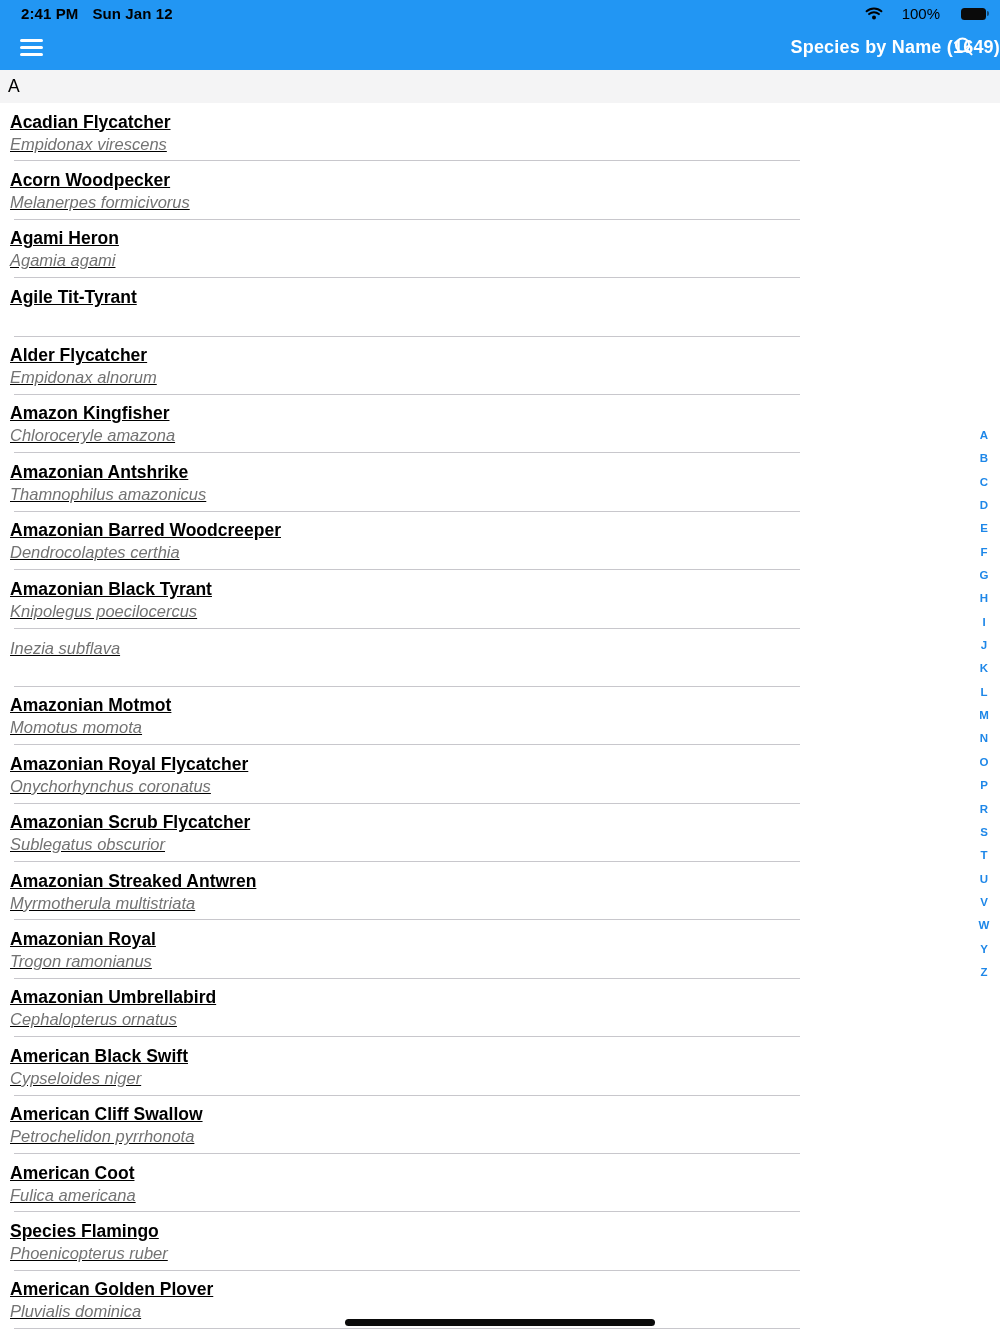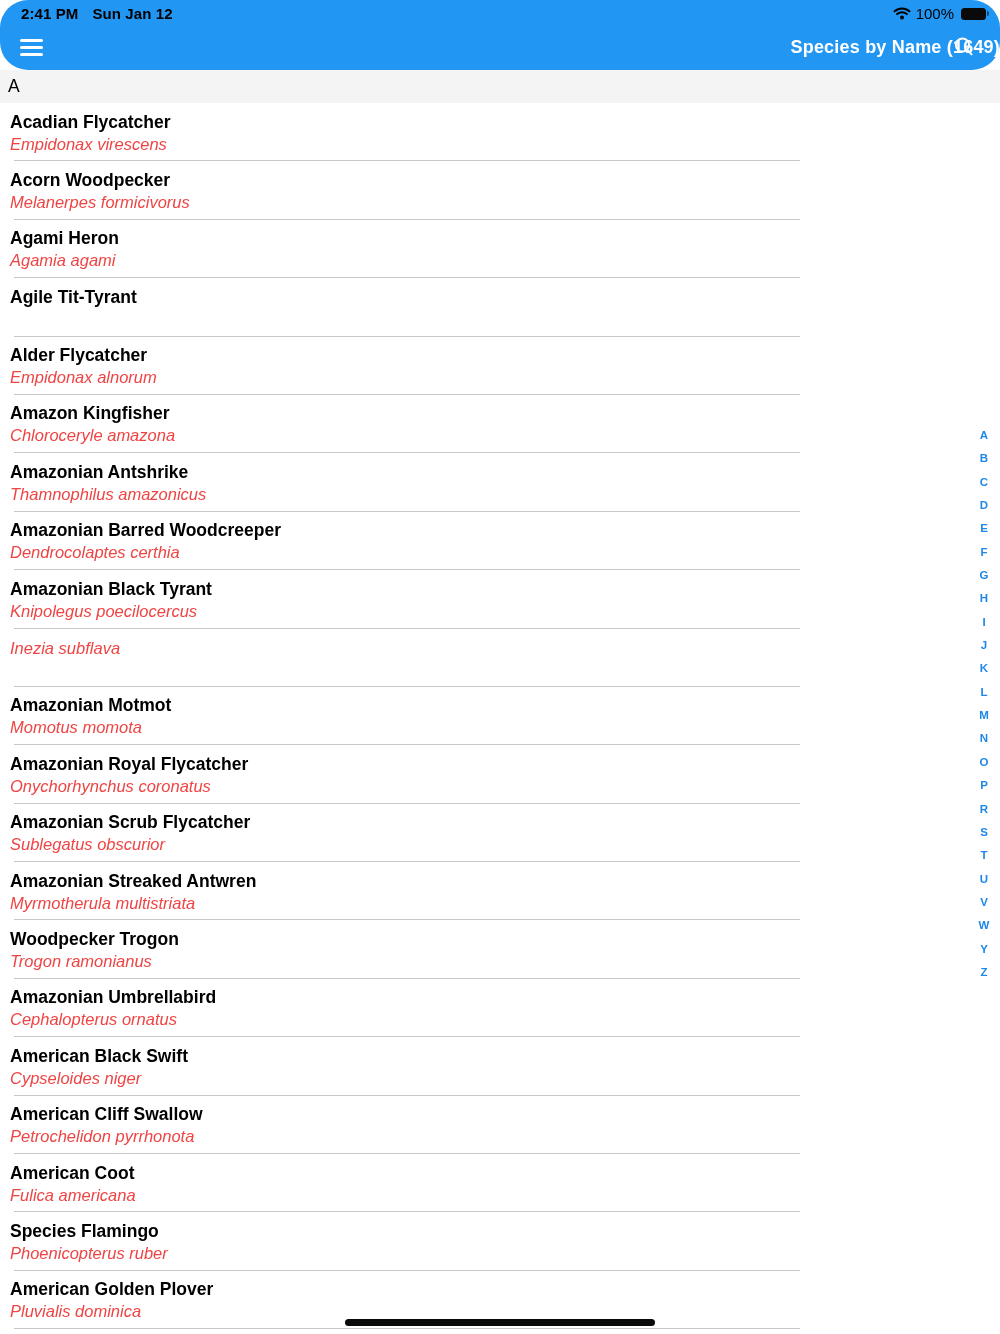--- a/index.html
+++ b/index.html
@@ -1,27 +1,27 @@
 <!DOCTYPE html>
 <html><head>
 <meta charset="utf-8">
 <style>
   * { margin:0; padding:0; box-sizing:border-box; }
   html,body { width:1000px; height:1334px; overflow:hidden; background:#fff;
               font-family:"Liberation Sans","DejaVu Sans",sans-serif; }
   .app { position:relative; width:1000px; height:1334px; background:#fff; overflow:hidden; }
 
   
-  .header { position:absolute; top:0; left:0; width:1000px; height:70px; background:#2296F3;border-radius:28px; }
+  .header { position:absolute; top:0; left:0; width:1000px; height:70px; background:#2296F3; }
   .status-bar { position:absolute; top:0; left:0; width:1000px; height:24px;
                 display:flex; align-items:center; justify-content:space-between;
                 padding:0 14px 0 21px; color:#000; }
   .status-left { display:flex; align-items:center; gap:14px;
                  font-size:15px; font-weight:600; letter-spacing:.1px; padding-top:3px; }
-  .status-right { display:flex; align-items:center; gap:5px; padding-top:3px;
+  .status-right { display:flex; align-items:center; gap:19px; padding-top:3px;
                   font-size:15px; font-weight:400; }
   .wifi-svg { display:block; }
   .battery { position:relative; width:25px; height:12px; background:#0a0a0a;
              border-radius:3.5px; margin-left:2px; }
   .battery::after { content:""; position:absolute; right:-3px; top:3.5px; width:2px; height:5px;
                     background:rgba(10,10,10,.55); border-radius:0 2px 2px 0; }
 
   .navbar { position:absolute; top:24px; left:0; width:1000px; height:46px;
             display:flex; align-items:center; }
   .nav-title { position:absolute; left:0; right:0; text-align:right; color:#fff;
@@ -32,25 +32,25 @@
   .search-btn { position:absolute; right:21px; top:8px; width:30px; height:30px;
                 display:flex; align-items:center; justify-content:center; cursor:pointer; }
 
   
   .section-header { position:absolute; top:70px; left:0; width:1000px; height:33px;
                     background:#F4F4F5; display:flex; align-items:center;
                     padding-left:8px; font-size:17.5px; font-weight:500; color:#000; }
 
   
   .list { position:absolute; top:103px; left:0; width:1000px; height:1231px; overflow:hidden; }
-  .row { position:relative; width:828px; height:58.4px; padding:8.5px 0 0 10px; background:#fff; }
+  .row { position:relative; width:828px; height:58.4px; padding:8.5px 0 0 10px; background:#fff;text-decoration:underline; }
   .row::after { content:""; position:absolute; left:14px; right:28px; bottom:0;
                 height:1px; background:#C8C7CC; }
   .row .common { font-size:17.5px; font-weight:700; color:#000; line-height:21px; }
-  .row .sci { font-size:16.5px; font-style:italic; color:#ef4444; line-height:20px; margin-top:1px; }
+  .row .sci { font-size:16.5px; font-style:italic; color:#737373; line-height:20px; margin-top:1px; }
 
   
   .alpha-index { position:absolute; top:424px; right:8px; width:16px; z-index:5;
                  display:flex; flex-direction:column; align-items:center; }
   .alpha-index .letter { height:23.35px; line-height:23.35px; width:16px; text-align:center;
                          font-size:11.5px; font-weight:700; color:#1E87E8; cursor:pointer; }
 
   
   .home-indicator { position:absolute; left:345px; top:1319px; width:310px; height:7px;
                     background:#0a0a0a; border-radius:4px; z-index:10; }
@@ -146,21 +146,21 @@
       </div>
       <div class="row">
         <div class="common">Amazonian Scrub Flycatcher</div>
         <div class="sci">Sublegatus obscurior</div>
       </div>
       <div class="row">
         <div class="common">Amazonian Streaked Antwren</div>
         <div class="sci">Myrmotherula multistriata</div>
       </div>
       <div class="row">
-        <div class="common">Woodpecker Trogon</div>
+        <div class="common">Amazonian Royal</div>
         <div class="sci">Trogon ramonianus</div>
       </div>
       <div class="row">
         <div class="common">Amazonian Umbrellabird</div>
         <div class="sci">Cephalopterus ornatus</div>
       </div>
       <div class="row">
         <div class="common">American Black Swift</div>
         <div class="sci">Cypseloides niger</div>
       </div>

